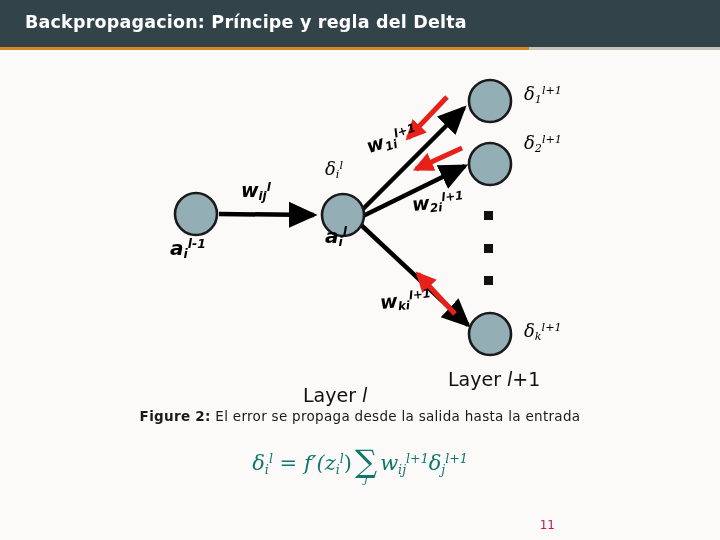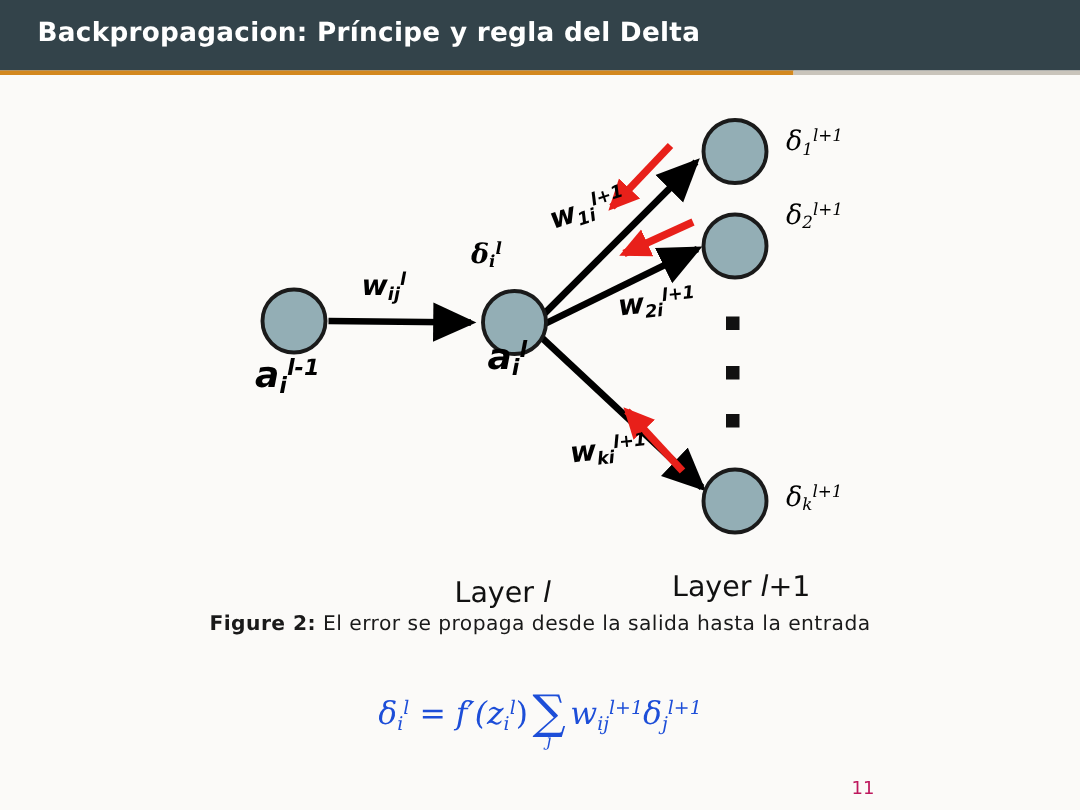--- a/index.html
+++ b/index.html
@@ -12,21 +12,20 @@
     background: #fbfaf8;
     font-family: "Liberation Sans", sans-serif;
     overflow: hidden;
     position: relative;
   }
   #slide {
     position: relative;
     width: 572px;
     height: 540px;
     background: #fbfaf8;
-    padding-left: 28px;
   }
   
   #header-bar {
     position: absolute;
     left: 0; top: 0;
     width: 720px;
     height: 47px;
     background: #33434a;
   }
   #header-title {
@@ -91,21 +90,21 @@
   .wlabel {
     font-family: "DejaVu Sans", sans-serif;
     font-style: italic;
     font-weight: bold;
     font-size: 19px;
   }
   .alabel {
     font-family: "DejaVu Sans", sans-serif;
     font-style: italic;
     font-weight: bold;
-    font-size: 24px;
+    font-size: 20px;
   }
   .dlabel {
     font-family: "DejaVu Serif", serif;
     font-style: italic;
     font-size: 18px;
   }
   .layer-label {
     position: absolute;
     font-family: "DejaVu Sans", sans-serif;
     font-size: 19px;
@@ -127,26 +126,26 @@
     color: #1a1a1a;
     letter-spacing: 0.3px;
   }
   #caption-label {
     font-weight: bold;
   }
   
   #equation {
     position: absolute;
     left: 0;
-    top: 462px;
+    top: 448px;
     width: 720px;
     text-align: center;
     font-family: "DejaVu Serif", serif;
     font-size: 21px;
-    color: #1d4ed8;
+    color: #0f766e;
     white-space: nowrap;
   }
   #equation .it { font-style: italic; }
   #equation sub {
     font-size: 0.6em;
     font-style: italic;
     vertical-align: -0.3em;
   }
   #equation sup {
     font-size: 0.6em;
@@ -227,21 +226,21 @@
     </svg>
 
     <div class="math-label alabel" style="left:170px; top:188px;">
       <span class="var">a</span><sub>i</sub><sup>l-1</sup>
     </div>
 
     <div class="math-label alabel" style="left:325px; top:176px;">
       <span class="var">a</span><sub>i</sub><sup>l</sup>
     </div>
 
-    <div class="math-label dlabel" style="left:314px; top:110px;font-weight:bold;">
+    <div class="math-label dlabel" style="left:325px; top:110px;">
       <span class="var">δ</span><sub>i</sub><sup>l</sup>
     </div>
 
     <div class="math-label dlabel" style="left:524px; top:35px;">
       <span class="var">δ</span><sub>1</sub><sup>l+1</sup>
     </div>
 
     <div class="math-label dlabel" style="left:524px; top:84px;">
       <span class="var">δ</span><sub>2</sub><sup>l+1</sup>
     </div>
@@ -264,21 +263,21 @@
 
     <div class="math-label wlabel" style="left:379px; top:243px; transform:rotate(-6deg); transform-origin:left top;">
       <span>w</span><sub>ki</sub><sup>l+1</sup>
     </div>
 
 
     <div class="layer-label" style="left:303px; top:334px;">
       <span>Layer </span><i>l</i><span></span>
     </div>
 
-    <div class="layer-label" style="left:448px; top:330px;">
+    <div class="layer-label" style="left:448px; top:318px;">
       <span>Layer </span><i>l</i><span>+1</span>
     </div>
 
   </div>
 
   <div id="caption">
     <span id="caption-label">Figure 2:</span>
     <span id="caption-text">El error se propaga desde la salida hasta la entrada</span>
   </div>
 

